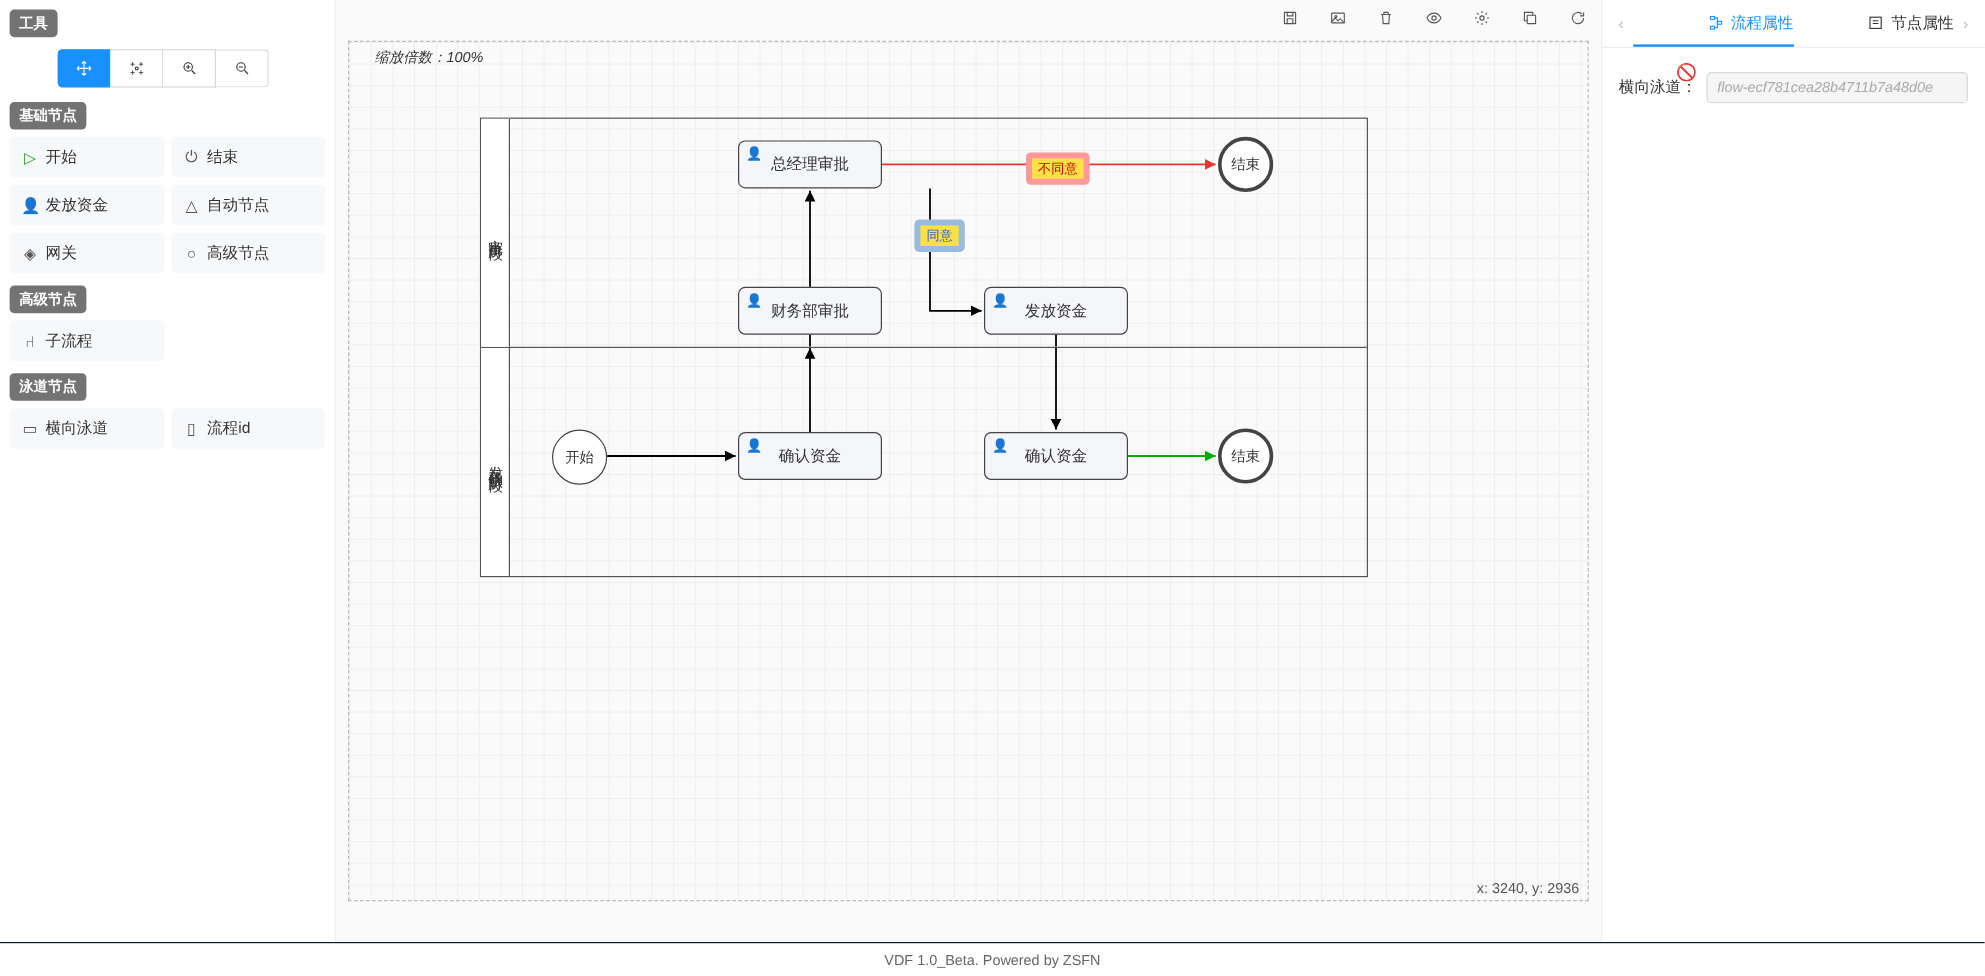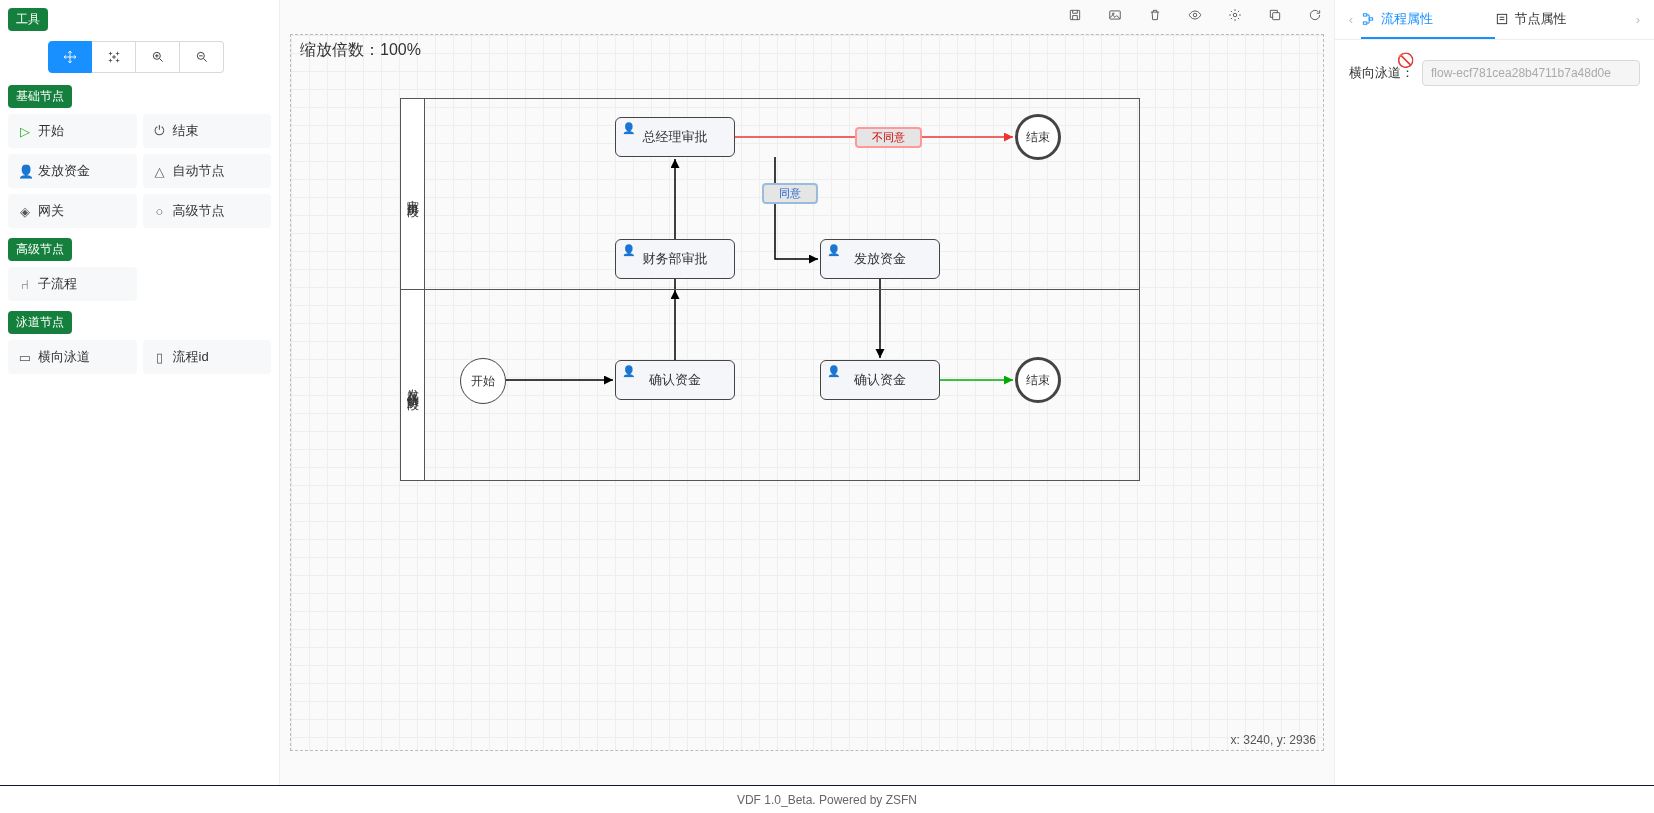--- a/index.html
+++ b/index.html
@@ -2,68 +2,68 @@
 <html><head>
 <meta charset="utf-8">
 <style>
 * { margin: 0; padding: 0; box-sizing: border-box; font-family: "Microsoft YaHei", Arial, sans-serif; }
 body { display: flex; flex-direction: column; height: 100vh; font-size: 13px; color: #333; background: #fff; }
 
 .main { display: flex; flex: 1; overflow: hidden; }
 
 
 .sidebar { width: 280px; padding: 8px; border-right: 1px solid #eee; }
-.badge { display: inline-block; padding: 3px 8px; border-radius: 4px; background: #15803d; color: #fff; font-size: 12px; margin-bottom: 6px; }
+.badge { display: inline-block; padding: 3px 8px; border-radius: 4px; background: #737373; color: #fff; font-size: 12px; margin-bottom: 6px; font-weight: bold; }
 .toolbar-row { display: flex; gap: 0; margin-bottom: 12px; margin-top: 4px; }
 .toolbar-row .btn { width: 44px; height: 32px; border: 1px solid #d9d9d9; background: #fff; display: flex; align-items: center; justify-content: center; cursor: pointer; }
 .toolbar-row .btn:first-child { border-radius: 4px 0 0 4px; background: #1890ff; color: #fff; border-color: #1890ff; }
 .toolbar-row .btn:last-child { border-radius: 0 4px 4px 0; }
 .toolbar-row .btn + .btn { border-left: none; }
 .toolbar-row { margin-left: 40px; }
 
 .nodegrid { display: grid; grid-template-columns: 1fr 1fr; gap: 6px; margin-bottom: 10px; }
 .node-item { background: #f7f8fa; border-radius: 4px; padding: 8px 10px; display: flex; align-items: center; gap: 6px; cursor: grab; font-size: 13px; }
 .node-item .ico { width: 14px; text-align: center; color: #555; }
 
 
 .canvas-wrap { flex: 1; position: relative; background: #fafafa; }
 .top-icons { position: absolute; top: 6px; right: 10px; display: flex; gap: 22px; z-index: 5; }
 .top-icons .ic { width: 18px; height: 18px; cursor: pointer; color: #555; display:flex; align-items:center; justify-content:center; }
 .dashrect { position: absolute; left: 10px; right: 10px; top: 34px; bottom: 34px; border: 1px dashed #bbb; 
   background-image: linear-gradient(#eee 1px, transparent 1px), linear-gradient(90deg, #eee 1px, transparent 1px);
   background-size: 18px 18px;
 }
-.zoom-lbl { position: absolute; top: 40px; left: 20px; z-index: 4; font-size: 16px; }
+.zoom-lbl { position: absolute; top: 40px; left: 32px; z-index: 4; font-size: 12px; font-style: italic; }
 .coords { position: absolute; right: 18px; bottom: 38px; z-index: 4; font-size: 12px; color: #555; }
 
 
 .lane-box { position: absolute; left: 120px; top: 98px; width: 740px; border: 1px solid #555; background: rgba(255,255,255,0); }
 .lane-row { display: flex; border-bottom: 1px solid #555; position: relative; }
 .lane-row:last-child { border-bottom: none; }
 .lane-head { width: 24px; border-right: 1px solid #555; writing-mode: vertical-rl; text-orientation: upright; letter-spacing: 2px; display:flex; align-items:center; justify-content:center; padding: 8px 2px; font-size: 12px; background: #fff; }
 .lane-body { flex: 1; position: relative; height: 190px; }
 
 .flow-node { position: absolute; width: 120px; height: 40px; border: 1px solid #444; border-radius: 6px; background: #f4f6fa; display:flex; align-items:center; justify-content:center; font-size: 13px; }
 .flow-node .pi { position:absolute; left:6px; top:4px; font-size:11px; color:#555; }
 .start-node, .end-node { position:absolute; width:46px; height:46px; border:1px solid #444; border-radius:50%; background:#fff; display:flex; align-items:center; justify-content:center; font-size:12px; }
 .end-node { border-width: 3px; }
 
 svg.arrows { position:absolute; left:0; top:0; width:100%; height:100%; pointer-events:none; }
-.edge-lbl { position:absolute; border:2px solid #6d28d9; background:#e5e5e5; border-radius:4px; padding:1px 15px; font-size:11px; }
+.edge-lbl { position:absolute; border:5px solid #6d28d9; background:#fde047; border-radius:4px; padding:1px 5px; font-size:11px; }
 .edge-lbl.red { border-color:#f99; color:#c00; }
 .edge-lbl.blue { border-color:#9bd; color:#26c; }
 
 
 .right { width: 320px; border-left: 1px solid #eee; display:flex; flex-direction:column; }
 .tabs { display:flex; align-items:center; border-bottom:1px solid #eee; padding: 0 6px; height: 40px; }
 .tabs .arrow { width: 20px; color:#bbb; cursor:pointer; text-align:center; }
-.tabs .tab { flex:1; display:flex; align-items:center; justify-content:flex-start; gap:6px; height:100%; cursor:pointer; border-bottom: 2px solid transparent; }
+.tabs .tab { flex:1; display:flex; align-items:center; justify-content:flex-end; gap:6px; height:100%; cursor:pointer; border-bottom: 2px solid transparent; }
 .tabs .tab.active { color:#1890ff; border-bottom-color:#1890ff; }
 .prop { padding: 20px 14px; display:flex; align-items:center; gap:8px; position:relative; }
-.prop input { flex:1; border:1px solid #d9d9d9; border-radius:4px; padding: 5px 8px; background:#f5f5f5; color:#aaa; font-size:12px; }
+.prop input { flex:1; border:1px solid #d9d9d9; border-radius:4px; padding: 5px 8px; background:#f5f5f5; color:#aaa; font-size:12px;font-style:italic; }
 .prop .no { position:absolute; left: 62px; top: 12px; color:#e33; font-size:14px; }
 
 
 .footer { height: 28px; border-top:1px solid #0f172a; display:flex; align-items:center; justify-content:center; font-size:12px; color:#666; }
 
 
 svg.i { width:14px; height:14px; stroke:currentColor; fill:none; stroke-width:1.6; }
 </style>
 </head>
 <body>

